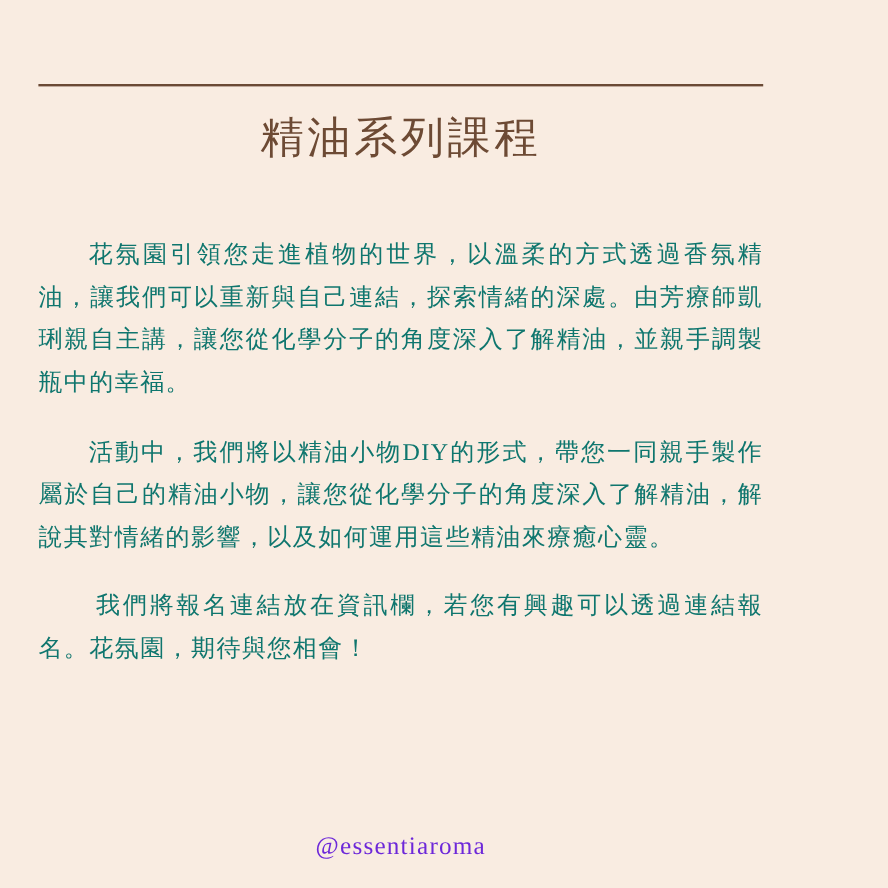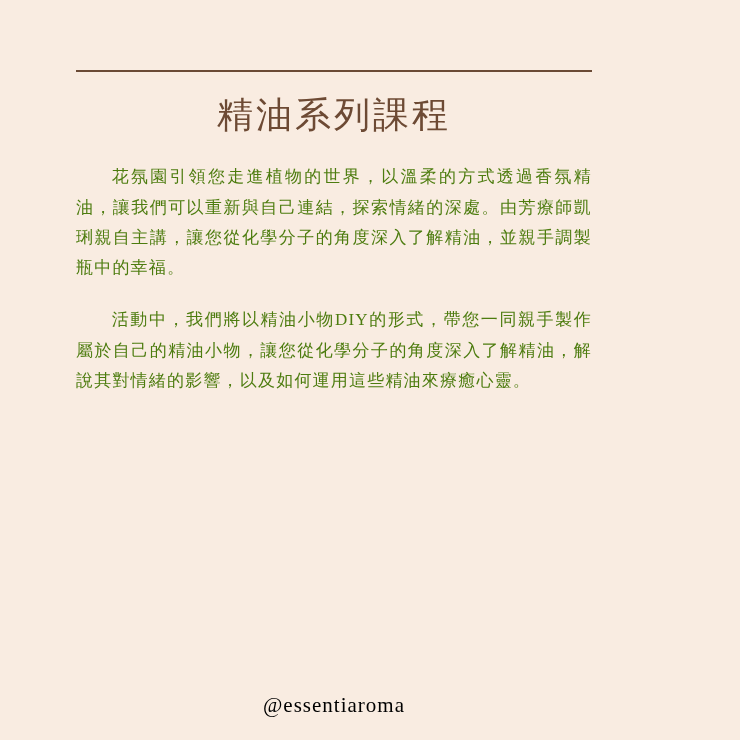--- a/index.html
+++ b/index.html
@@ -12,44 +12,44 @@
     background: #f9ece1;
     font-family: "Liberation Serif", "DejaVu Serif", serif;
     color: #7a5a46;
     overflow: hidden;
   }
   .page {
     position: relative;
     width: 668px;
     height: 740px;
     box-sizing: border-box;
-    padding: 0 76px;
+    padding: 0 32px;
     display: flex;
     flex-direction: column;
   }
   .top-rule {
     margin-top: 70px;
     height: 2px;
     background: #6b4a35;
     width: 100%;
   }
   .title {
     margin-top: 22px;
     text-align: center;
     font-size: 36px;
     letter-spacing: 3px;
     color: #6d4a34;
     font-weight: 400;
     line-height: 1.2;
   }
   .body-block {
-    margin-top: 1px;
-    font-size: 17px;
+    margin-top: 34px;
+    font-size: 20px;
     line-height: 1.78;
-    color: #4d7c0f;
+    color: #0f766e;
     letter-spacing: 1.2px;
     text-align: justify;
   }
   .para {
     margin: 0 0 22px 0;
     text-indent: 2.1em;
   }
   .para.tight {
     margin-bottom: 0;
   }
@@ -57,34 +57,35 @@
     margin-top: 2px;
     text-indent: 2.4em;
   }
   .handle {
     position: absolute;
     left: 0;
     right: 0;
     bottom: 22px;
     text-align: center;
     font-size: 21px;
-    color: #000000;
+    color: #6d28d9;
     letter-spacing: 1px;
     font-family: "Liberation Serif", "DejaVu Serif", serif;
   }
 </style>
 </head>
 <body>
 
 <div class="page">
 
   <div class="top-rule"></div>
 
   <h1 class="title">精油系列課程</h1>
 
   <div class="body-block">
     <p class="para">花氛園引領您走進植物的世界，以溫柔的方式透過香氛精油，讓我們可以重新與自己連結，探索情緒的深處。由芳療師凱琍親自主講，讓您從化學分子的角度深入了解精油，並親手調製瓶中的幸福。</p>
     <p class="para">活動中，我們將以精油小物DIY的形式，帶您一同親手製作屬於自己的精油小物，讓您從化學分子的角度深入了解精油，解說其對情緒的影響，以及如何運用這些精油來療癒心靈。</p>
+    <p class="para follow">我們將報名連結放在資訊欄，若您有興趣可以透過連結報名。花氛園，期待與您相會！</p>
   </div>
 
   <div class="handle">@essentiaroma</div>
 
 </div>
 
 </body></html>

